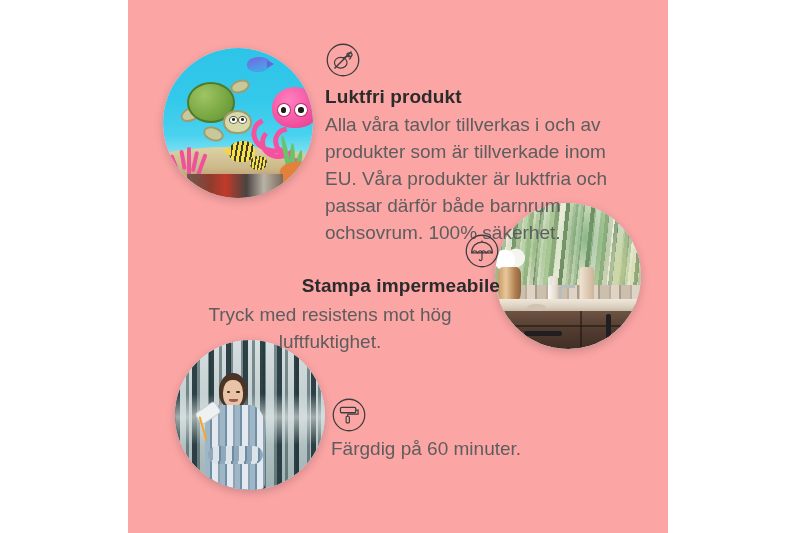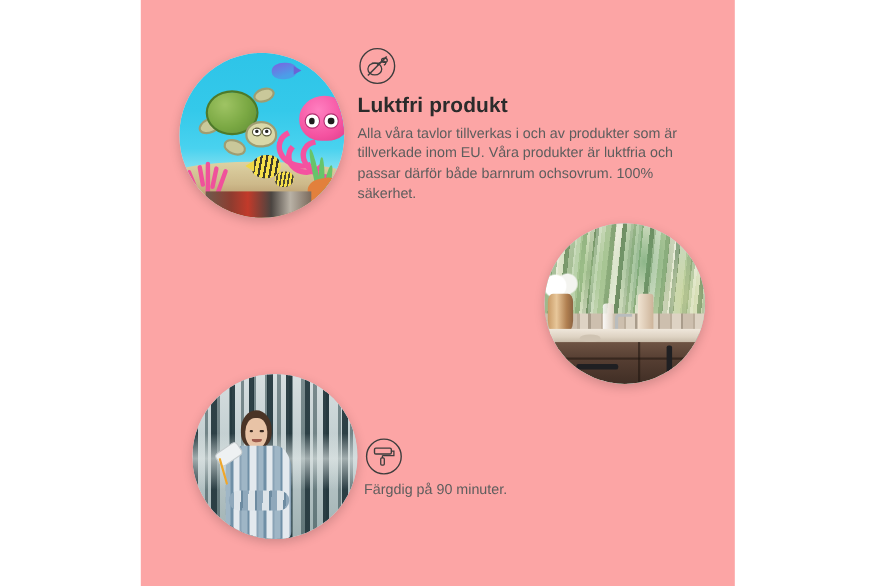--- a/index.html
+++ b/index.html
@@ -548,21 +548,21 @@
   }
   .feature h2 {
     margin: 0;
     font-size: 19px;
     font-weight: 700;
     color: #2b2b2b;
     letter-spacing: 0.1px;
   }
   .feature p {
     margin: 4px 0 0 0;
-    font-size: 13px;
+    font-size: 19px;
     line-height: 1.42;
     color: #5d5d5d;
   }
 
   #feature-odorless {
     left: 197px;
     top: 42px;
     width: 300px;
     text-align: left;
   }
@@ -693,28 +693,42 @@
           <path d="M14.5 17.2 h6 v2.2" fill="none" stroke="#3d3d3d" stroke-width="1.3"></path>
           <path d="M20.6 17.8 c3.2 -2.4 5.6 -3.6 7.2 -2.4 c1.6 1.2 0.6 3.2 -1.2 3.8" fill="none" stroke="#3d3d3d" stroke-width="1.3"></path>
           <ellipse cx="27.2" cy="14.2" rx="2.9" ry="2.2" fill="none" stroke="#3d3d3d" stroke-width="1.3"></ellipse>
           <line x1="10.5" y1="29.5" x2="29.5" y2="10.5" stroke="#3d3d3d" stroke-width="1.5"></line>
         </svg>
       </div>
       <h2>Luktfri produkt</h2>
       <p>Alla våra tavlor tillverkas i och av produkter som är tillverkade inom EU. Våra produkter är luktfria och passar därför både barnrum ochsovrum. 100% säkerhet.</p>
     </div>
 
+    <div class="feature" id="feature-waterproof">
+      <div class="icon-wrap">
+        <svg class="feature-icon" viewBox="0 0 40 40">
+          <circle cx="20" cy="20" r="17.5" fill="none" stroke="#3d3d3d" stroke-width="1.4"></circle>
+          <path d="M8.5 22 C8.5 14.5 13.8 10.2 20 10.2 C26.2 10.2 31.5 14.5 31.5 22 Z" fill="none" stroke="#3d3d3d" stroke-width="1.4"></path>
+          <path d="M8.5 22 C11 19 13 19 15.2 22 C17.4 19 19.4 19 20 22 C20.6 19 22.6 19 24.8 22 C27 19 29 19 31.5 22" fill="none" stroke="#3d3d3d" stroke-width="1.3"></path>
+          <line x1="20" y1="10.2" x2="20" y2="8.2" stroke="#3d3d3d" stroke-width="1.3"></line>
+          <line x1="20" y1="22" x2="20" y2="29" stroke="#3d3d3d" stroke-width="1.3"></line>
+          <path d="M20 29 c0 2.2 -3 2.2 -3 0.2" fill="none" stroke="#3d3d3d" stroke-width="1.3"></path>
+        </svg>
+      </div>
+      <h2>Stampa impermeabile</h2>
+      <p>Tryck med resistens mot hög luftfuktighet.</p>
+    </div>
 
     <div class="feature" id="feature-easy">
       <div class="icon-wrap">
         <svg class="feature-icon" viewBox="0 0 40 40">
           <circle cx="20" cy="20" r="17.5" fill="none" stroke="#3d3d3d" stroke-width="1.4"></circle>
           <rect x="10.5" y="11.5" width="17" height="6" rx="1.4" fill="none" stroke="#3d3d3d" stroke-width="1.4"></rect>
           <path d="M27.5 14.5 h2.6 v4.6 h-11.6" fill="none" stroke="#3d3d3d" stroke-width="1.3"></path>
           <line x1="18.5" y1="19.1" x2="18.5" y2="21.4" stroke="#3d3d3d" stroke-width="1.3"></line>
           <rect x="16.8" y="21.4" width="3.6" height="7.4" rx="1.1" fill="none" stroke="#3d3d3d" stroke-width="1.3"></rect>
         </svg>
       </div>
-      <p>Färgdig på 90 minuter.</p>
+      <p>Färgdig på 60 minuter.</p>
     </div>
 
   </div>
 </div>
 
 </body></html>

